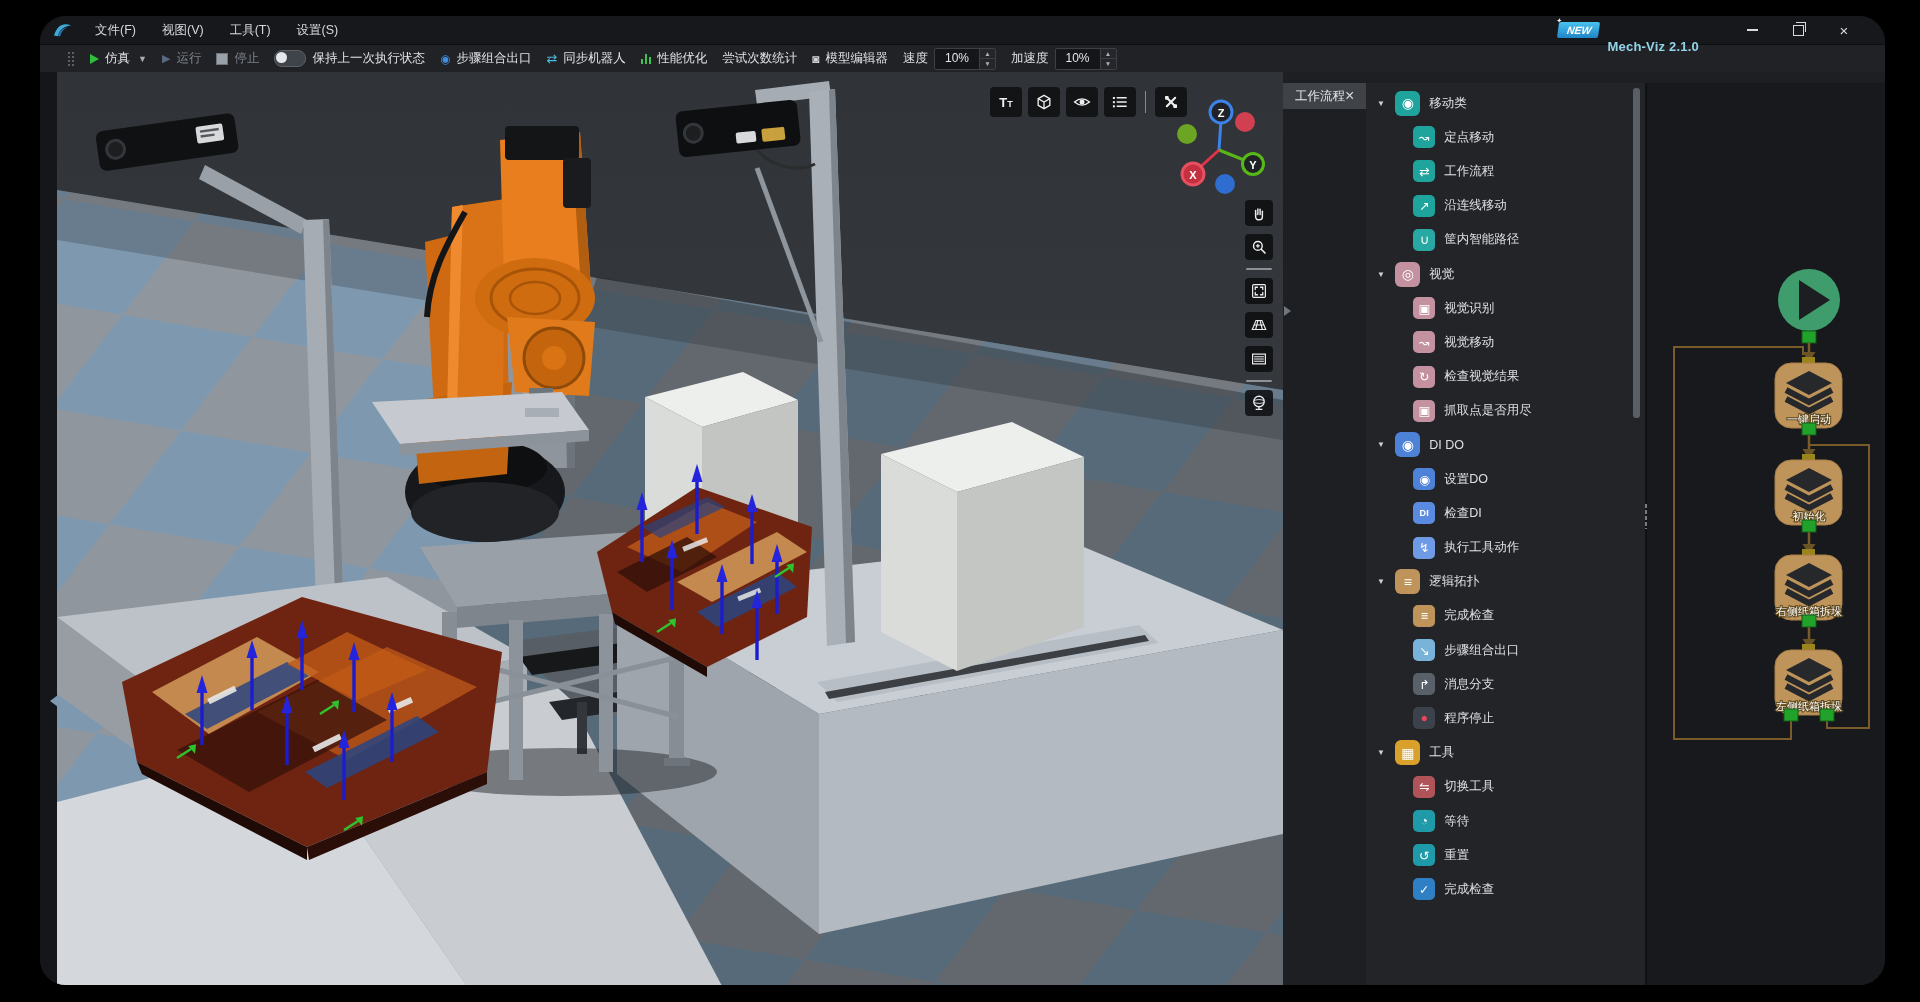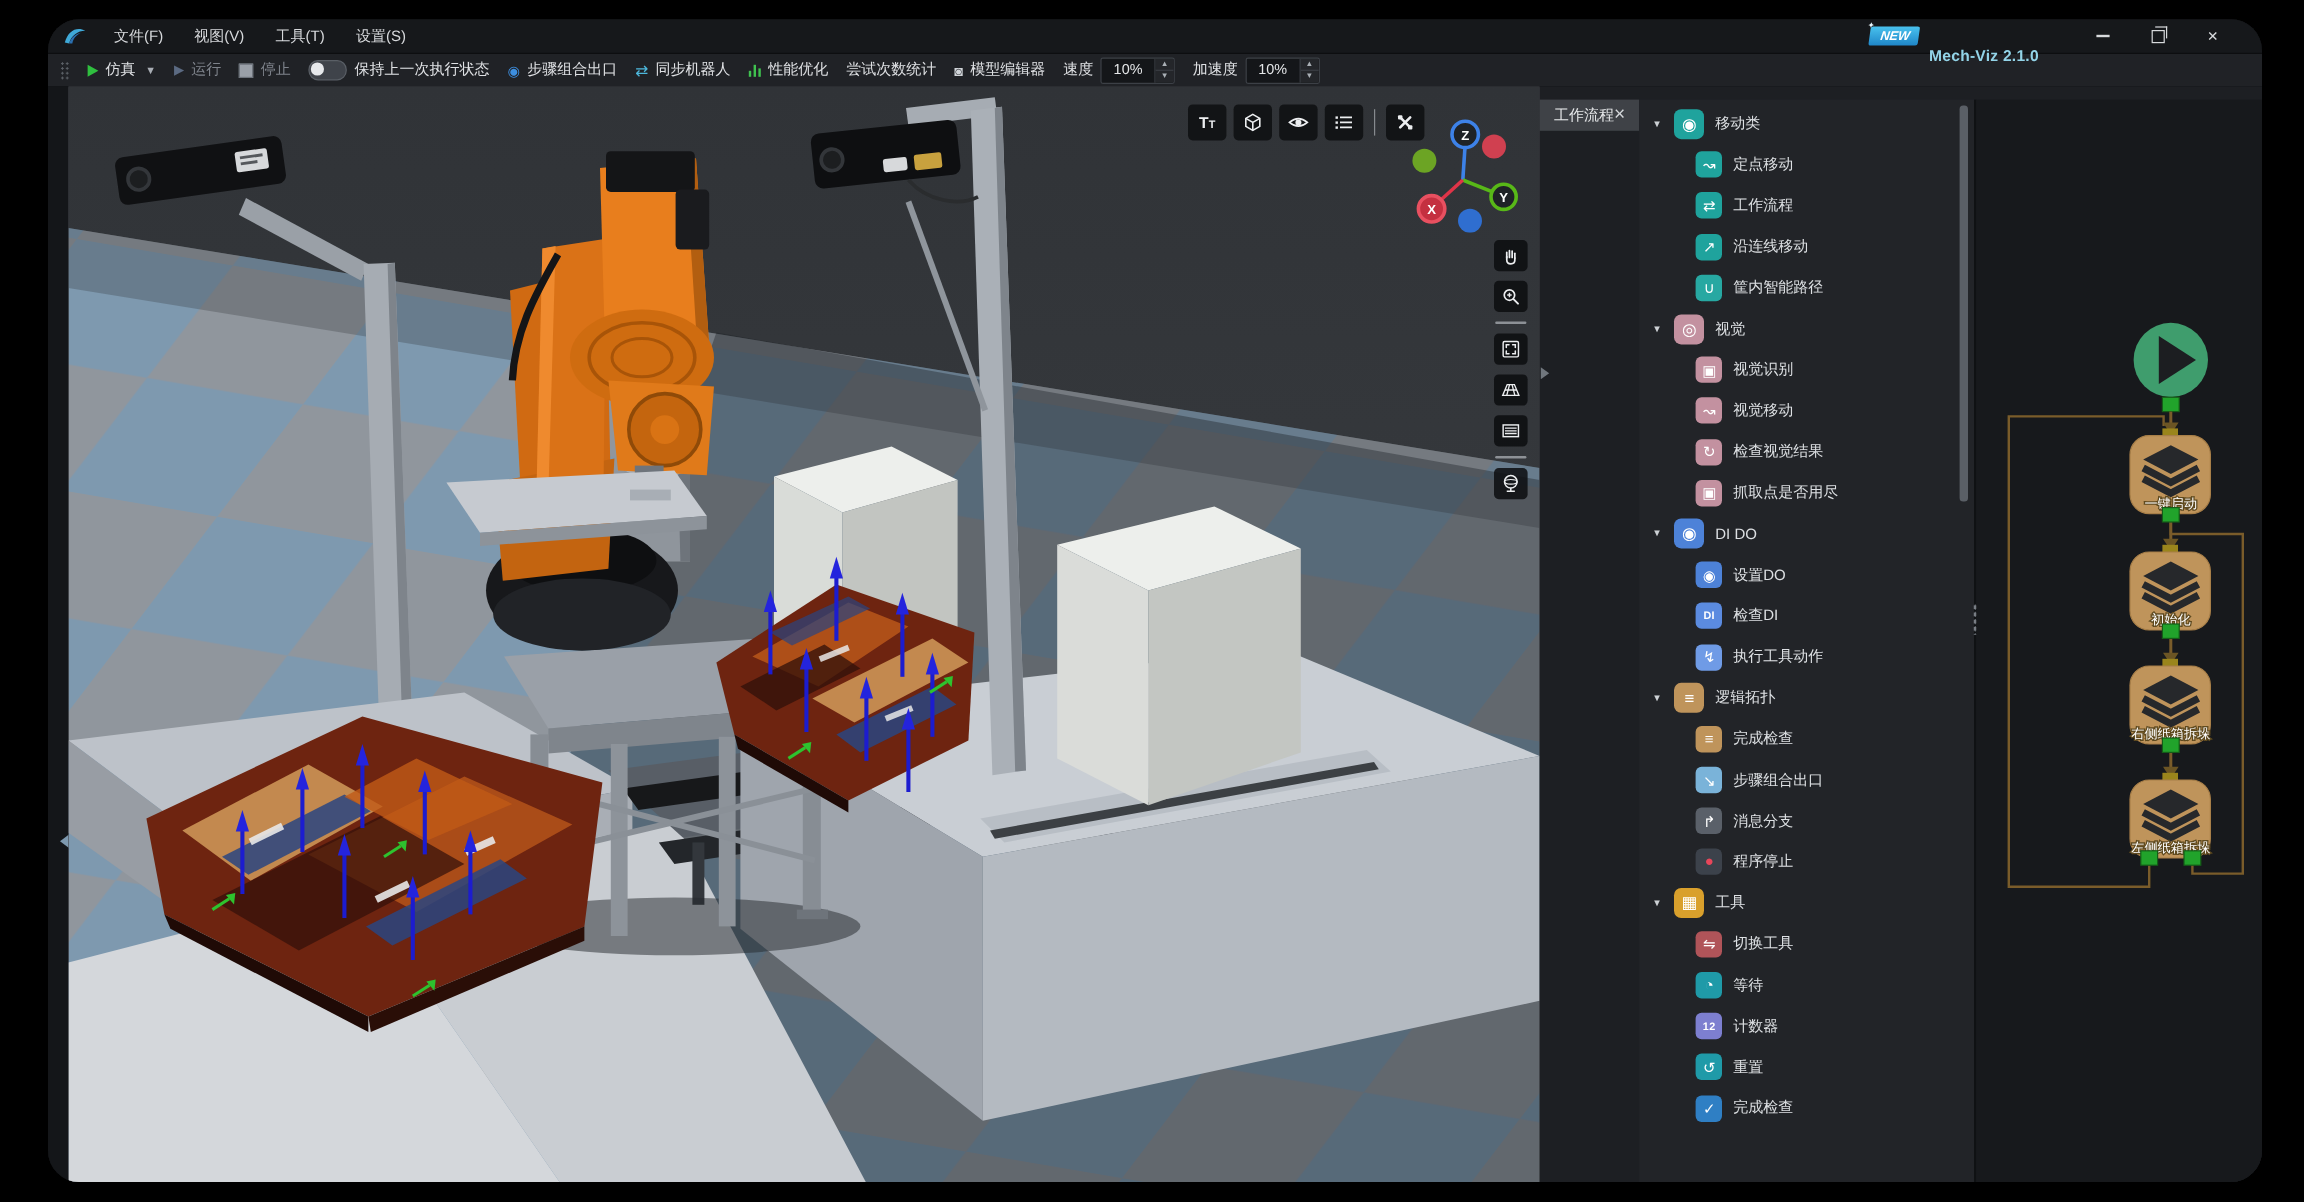--- a/index.html
+++ b/index.html
@@ -15,21 +15,21 @@
   .badge{position:relative;background:linear-gradient(180deg,#49c2ee,#1f86c8);color:#fff;font-size:10.5px;font-weight:bold;font-style:italic;padding:2px 7px 2px 9px;transform:skewX(-8deg);border-radius:2px;margin-right:9px;}
   .badge::before{content:"✦";position:absolute;left:-3px;top:-5px;font-size:7px;color:#eaf8ff;font-style:normal;}
   .win-title{color:#93d4e8;font-size:13px;font-weight:bold;letter-spacing:.2px;margin-right:30px;margin-top:32px;}
   .win-btn{width:46px;height:100%;display:flex;align-items:center;justify-content:center;color:#d8dadd;font-size:13px;}
   .ic-min{width:11px;height:1.5px;background:#d8dadd;display:block;}
   .ic-max{position:relative;width:9px;height:9px;border:1.3px solid #d8dadd;display:block;background:#16181b;}
   .ic-max::before{content:"";position:absolute;left:2px;top:-4px;width:9px;height:9px;border:1.3px solid #d8dadd;border-bottom:none;border-left:none;}
   .ic-close{font-size:15px;line-height:1;}
 
   
-  .toolbar{height:27px;background:#202226;border-bottom:1px solid #0e0f11;display:flex;align-items:center;gap:15px;padding:0 10px;color:#dfe1e4;font-size:12.5px;}
+  .toolbar{height:27px;background:#202226;border-bottom:1px solid #0e0f11;display:flex;align-items:center;gap:15px;padding:0 27px;color:#dfe1e4;font-size:12.5px;}
   .grip{width:8px;height:16px;background-image:radial-gradient(#5c6167 1px,transparent 1.1px);background-size:4px 4px;flex:0 0 auto;}
   .tb-item{display:flex;align-items:center;gap:6px;white-space:nowrap;}
   .dis{color:#7e838b;}
   .play-tri{width:0;height:0;border-left:9px solid #2fbf3f;border-top:5.5px solid transparent;border-bottom:5.5px solid transparent;display:block;}
   .caret{color:#a9aeb5;font-size:9px;margin-left:2px;}
   .run-glyph{color:#5b6a82;font-size:11px;}
   .stop-glyph{width:10px;height:10px;background:#9aa0a8;display:block;border:1px solid #6e747c;}
   .toggle{width:30px;height:15px;border-radius:8px;background:#3f434a;border:1px solid #5a5f66;position:relative;display:block;}
   .toggle::after{content:"";position:absolute;left:1px;top:1px;width:11px;height:11px;border-radius:50%;background:#e6e8eb;}
   .ic-dot{font-size:12px;}
@@ -619,26 +619,20 @@
                   <span class="child-ic" style="background: rgb(176, 84, 89);">
                     <span>⇋</span>
                   </span>
                   <span>切换工具</span>
                 </div>
                 <div class="row child">
                   <span class="child-ic" style="background: rgb(31, 154, 168);">
                     <span>◔</span>
                   </span>
                   <span>等待</span>
-                </div>
-                <div class="row child">
-                  <span class="child-ic g-sm" style="background: rgb(125, 127, 208);">
-                    <span class="g-sm">12</span>
-                  </span>
-                  <span>计数器</span>
                 </div>
                 <div class="row child">
                   <span class="child-ic" style="background: rgb(31, 154, 168);">
                     <span>↺</span>
                   </span>
                   <span>重置</span>
                 </div>
                 <div class="row child">
                   <span class="child-ic" style="background: rgb(47, 127, 196);">
                     <span>✓</span>

